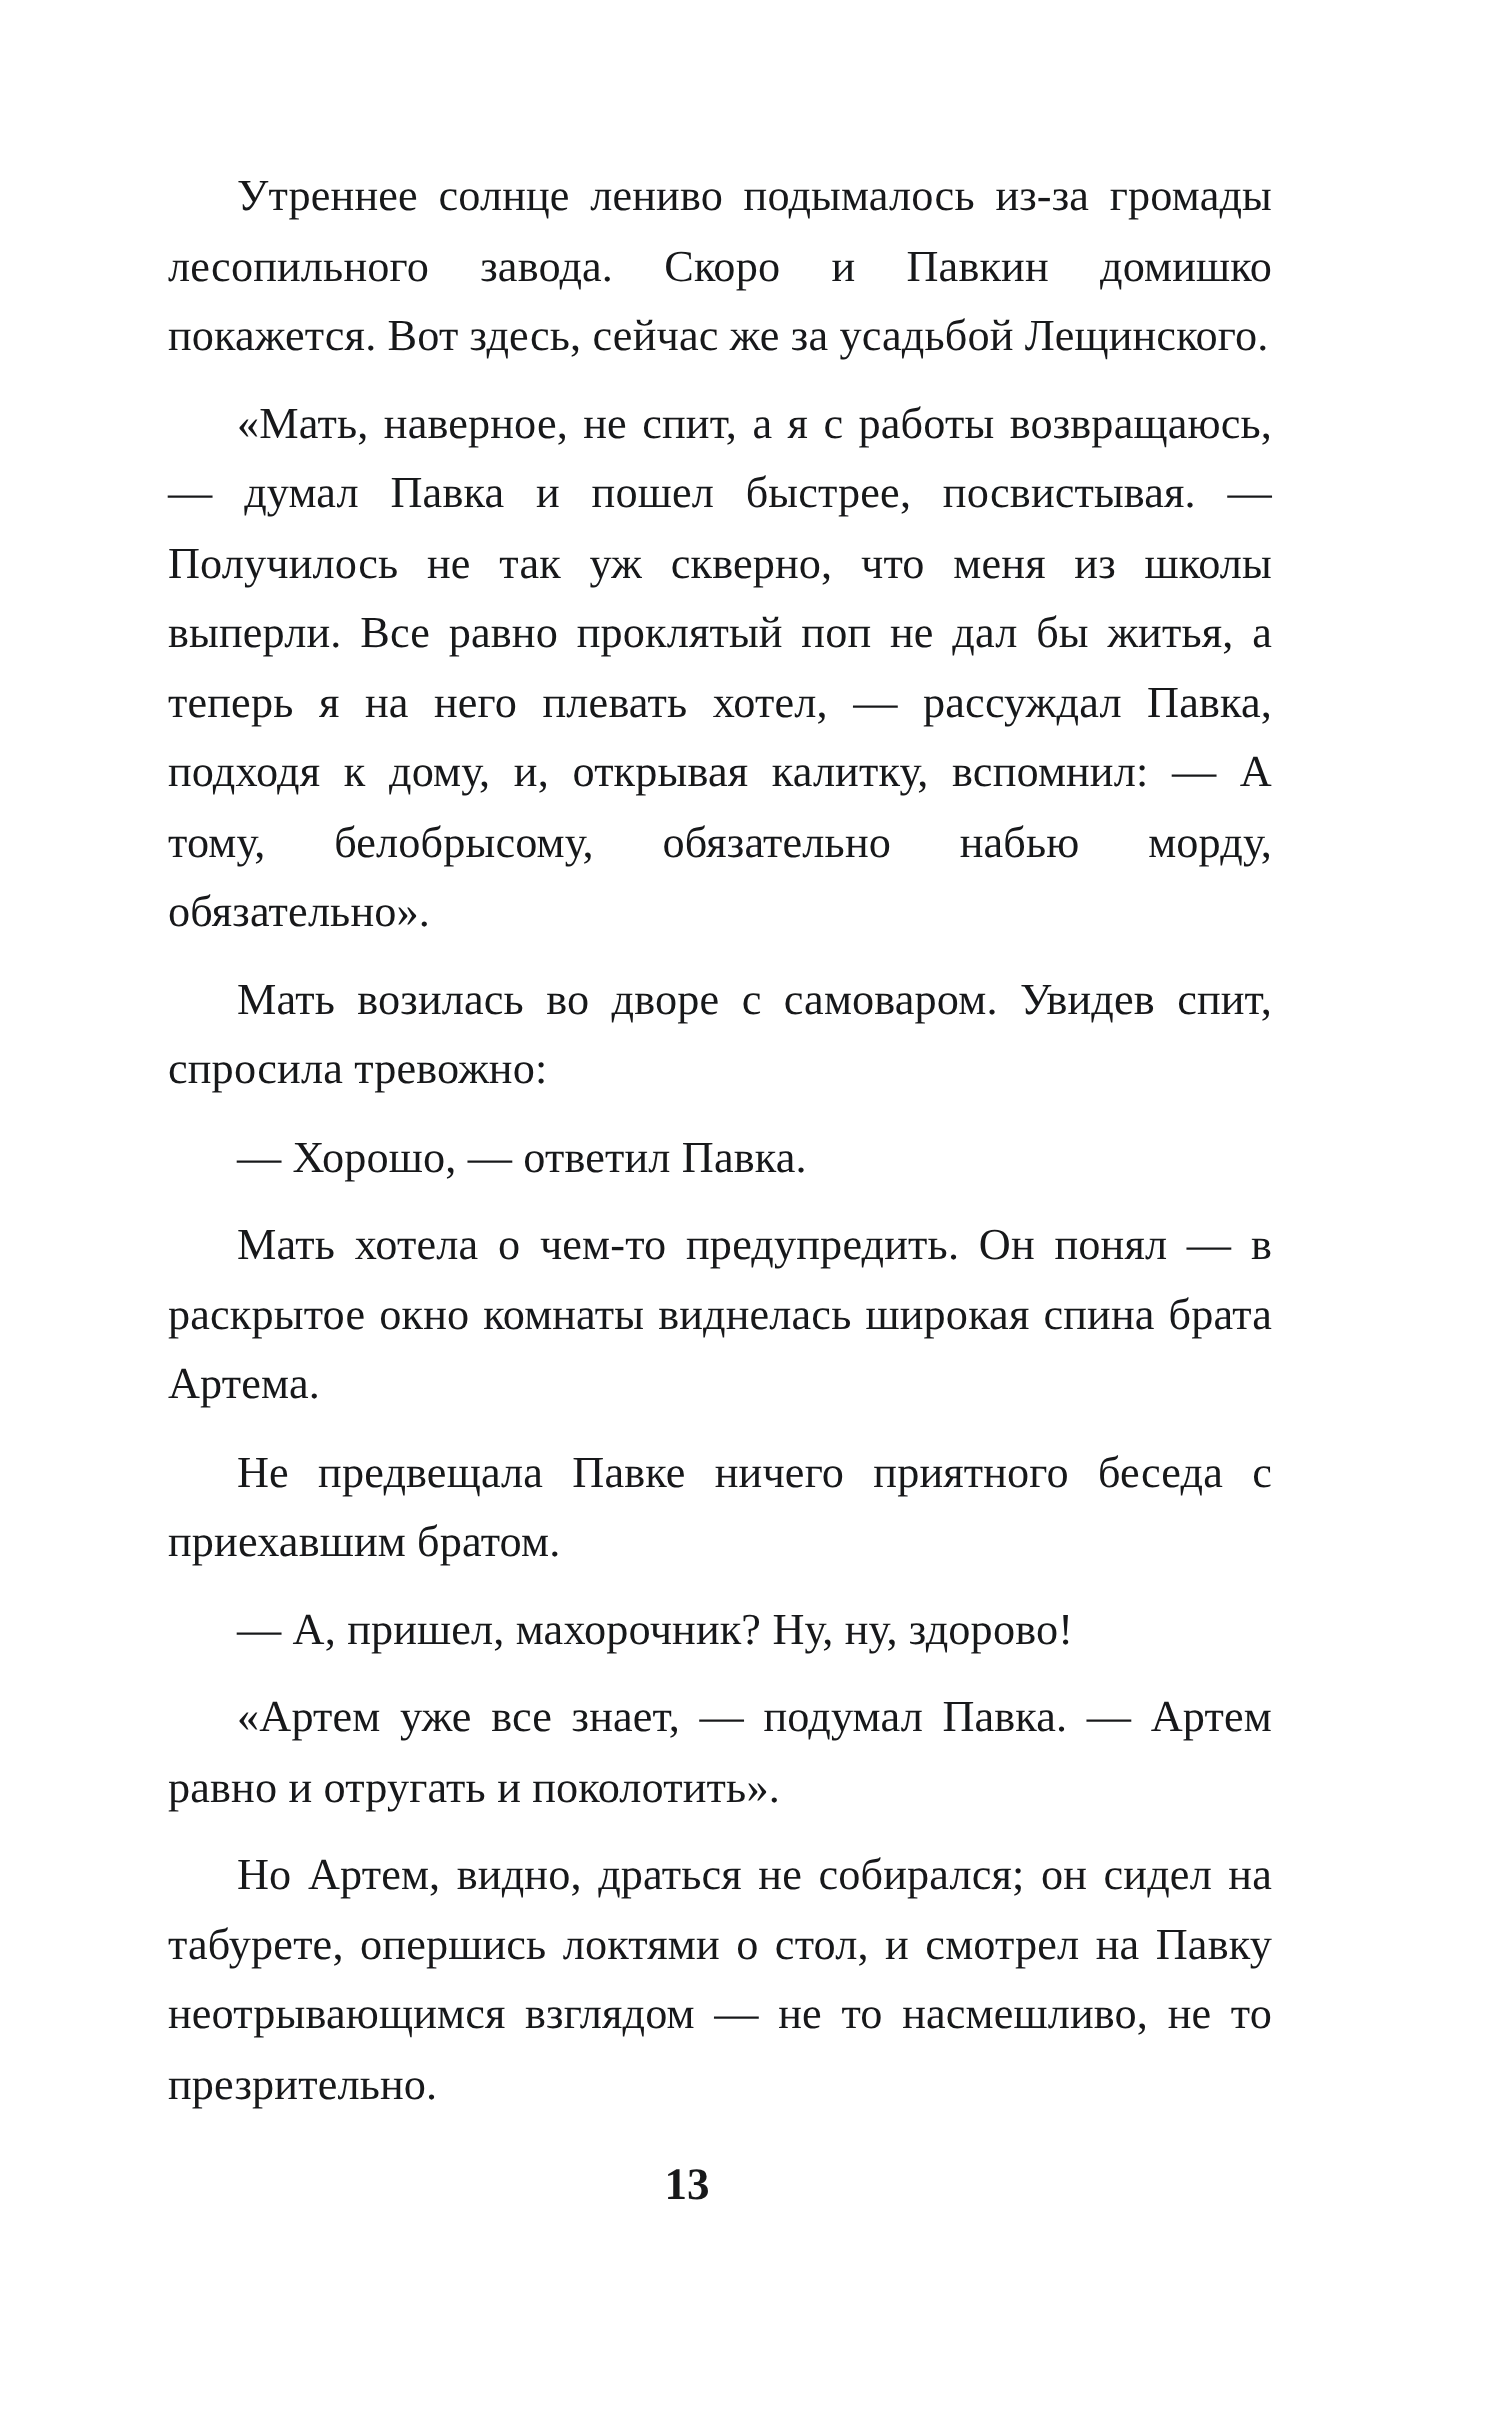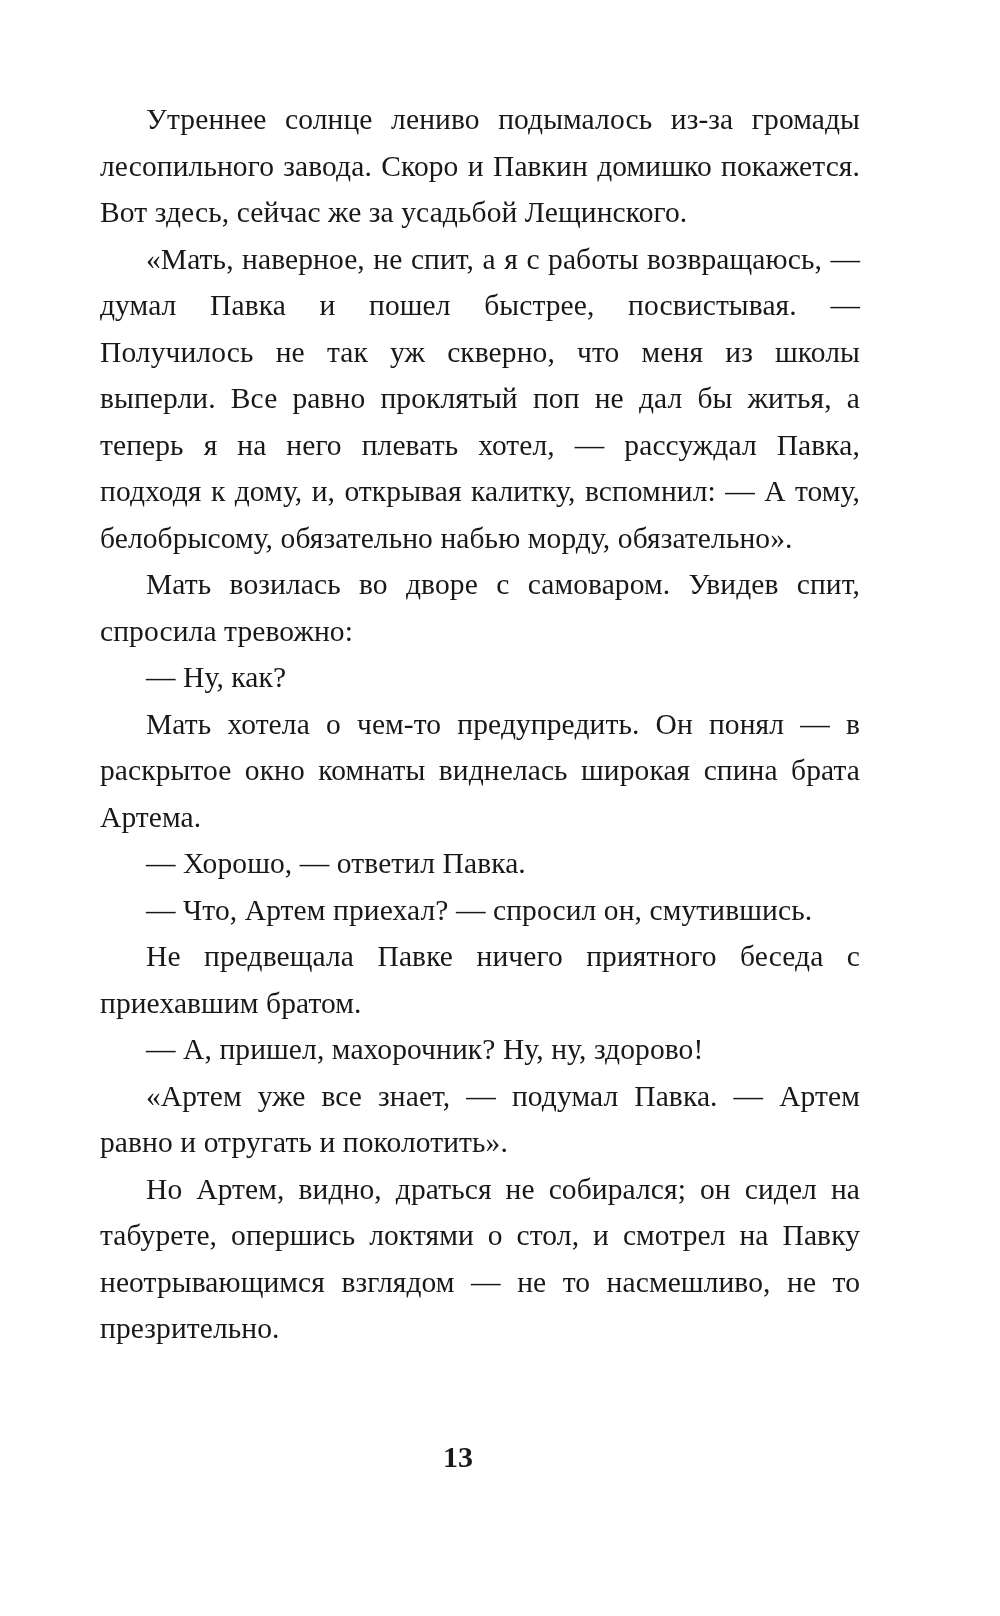--- a/index.html
+++ b/index.html
@@ -22,21 +22,21 @@
     width: 760px;
     font-family: "Liberation Serif", "DejaVu Serif", serif;
     font-size: 29.5px;
     line-height: 46.5px;
     color: #17181a;
     text-align: justify;
     text-justify: inter-word;
     letter-spacing: 0.1px;
   }
   .text-block p {
-    margin: 0;
+    margin: 12px;
     text-indent: 46px;
   }
   .page-number {
     position: absolute;
     left: 0;
     top: 1440px;
     width: 916px;
     text-align: center;
     font-family: "Liberation Serif", "DejaVu Serif", serif;
     font-size: 30px;
@@ -46,24 +46,22 @@
 </style>
 </head>
 <body>
 
 <div class="page">
 
   <div class="text-block">
     <p>Утреннее солнце лениво подымалось из-за громады лесопильного завода. Скоро и Павкин домишко покажется. Вот здесь, сейчас же за усадьбой Лещинского.</p>
     <p>«Мать, наверное, не спит, а я с работы возвращаюсь, — думал Павка и пошел быстрее, посвистывая. — Получилось не так уж скверно, что меня из школы выперли. Все равно проклятый поп не дал бы житья, а теперь я на него плевать хотел, — рассуждал Павка, подходя к дому, и, открывая калитку, вспомнил: — А тому, белобрысому, обязательно набью морду, обязательно».</p>
     <p>Мать возилась во дворе с самоваром. Увидев спит, спросила тревожно:</p>
-    <p>— Ну, как?</p>
+    <p>— Хорошо, — ответил Павка.</p>
     <p>Мать хотела о чем-то предупредить. Он понял — в раскрытое окно комнаты виднелась широкая спина брата Артема.</p>
-    <p>— Хорошо, — ответил Павка.</p>
-    <p>— Что, Артем приехал? — спросил он, смутившись.</p>
     <p>Не предвещала Павке ничего приятного беседа с приехавшим братом.</p>
     <p>— А, пришел, махорочник? Ну, ну, здорово!</p>
     <p>«Артем уже все знает, — подумал Павка. — Артем равно и отругать и поколотить».</p>
     <p>Но Артем, видно, драться не собирался; он сидел на табурете, опершись локтями о стол, и смотрел на Павку неотрывающимся взглядом — не то насмешливо, не то презрительно.</p>
   </div>
 
   <div class="page-number">13</div>
 
 </div>
 

